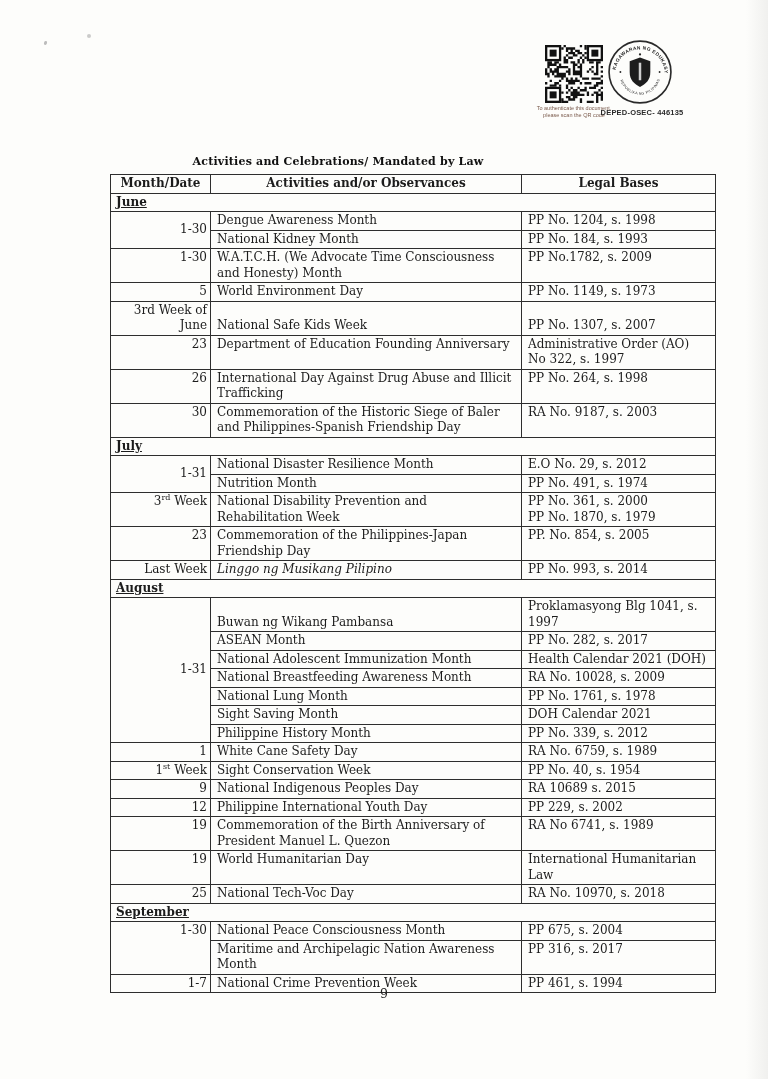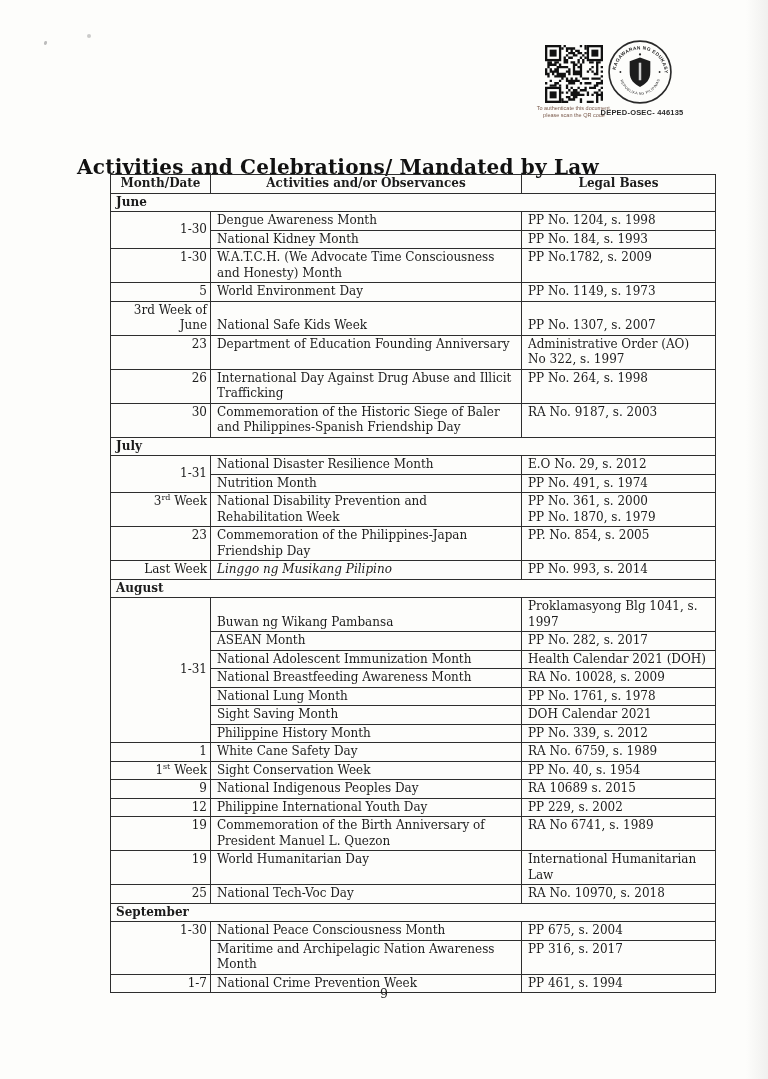--- a/index.html
+++ b/index.html
@@ -10,39 +10,39 @@
   }
   .page::after{content:"";position:absolute;right:0;top:0;bottom:0;width:22px;
     background:linear-gradient(to right,rgba(0,0,0,0),rgba(110,110,110,.09));pointer-events:none;}
   .speck{position:absolute;background:#9a9a9a;border-radius:50%;opacity:.65;}
   .s1{left:44px;top:41px;width:3px;height:4px;transform:rotate(20deg);}
   .s2{left:87px;top:34px;width:4px;height:4px;opacity:.5;}
   .enclosure{position:absolute;left:86px;top:106px;font-size:14px;letter-spacing:.2px;color:#222;}
   .order-no{display:inline-block;margin:0 4px;font-family:"Liberation Sans",sans-serif;
     font-weight:700;font-size:13px;letter-spacing:.5px;border-bottom:2px solid #1a1a1a;line-height:14px;}
   .title{position:absolute;left:0;top:155px;width:676px;text-align:center;
-    font-weight:700;font-size:20px;letter-spacing:.2px;color:#111;}
+    font-weight:700;font-size:11px;letter-spacing:.2px;color:#111;}
   
   .qr{position:absolute;left:545px;top:45px;}
   .qr-caption{position:absolute;left:529px;top:105px;width:90px;text-align:center;
     font-family:"Liberation Sans",sans-serif;font-size:5.5px;line-height:6.5px;color:#7a5a4c;}
   .seal{position:absolute;left:607px;top:39px;}
   .seal-code{position:absolute;left:597px;top:108px;width:90px;text-align:center;
     font-family:"Liberation Sans",sans-serif;font-weight:700;font-size:7.5px;color:#2a2a2a;letter-spacing:.2px;}
   
   table.main{position:absolute;left:110px;top:174px;width:605px;table-layout:fixed;
     border-collapse:collapse;font-size:12px;}
   .main th,.main td{border:1px solid #2e2e2e;padding:1px 6px;line-height:15.5px;
     vertical-align:top;color:#1c1c1c;overflow:hidden;}
   .main th{text-align:center;font-weight:700;padding:1px 3px;}
   td.date{text-align:right;padding:1px 3px;}
   td.vmid{vertical-align:middle;}
   td.vbot{vertical-align:bottom;}
   td.leg{white-space:pre-line;}
-  tr.section td{font-weight:700;padding-left:5px;}
+  tr.section td{font-weight:700;padding-left:5px;text-decoration:underline;}
   .it{font-style:italic;}
   sup{font-size:8px;line-height:0;}
   .pageno{position:absolute;left:0;top:986px;width:768px;text-align:center;font-size:12.5px;color:#222;}
 </style>
 </head>
 <body>
 
 <div class="page">
 
   <span class="speck s1"></span>

